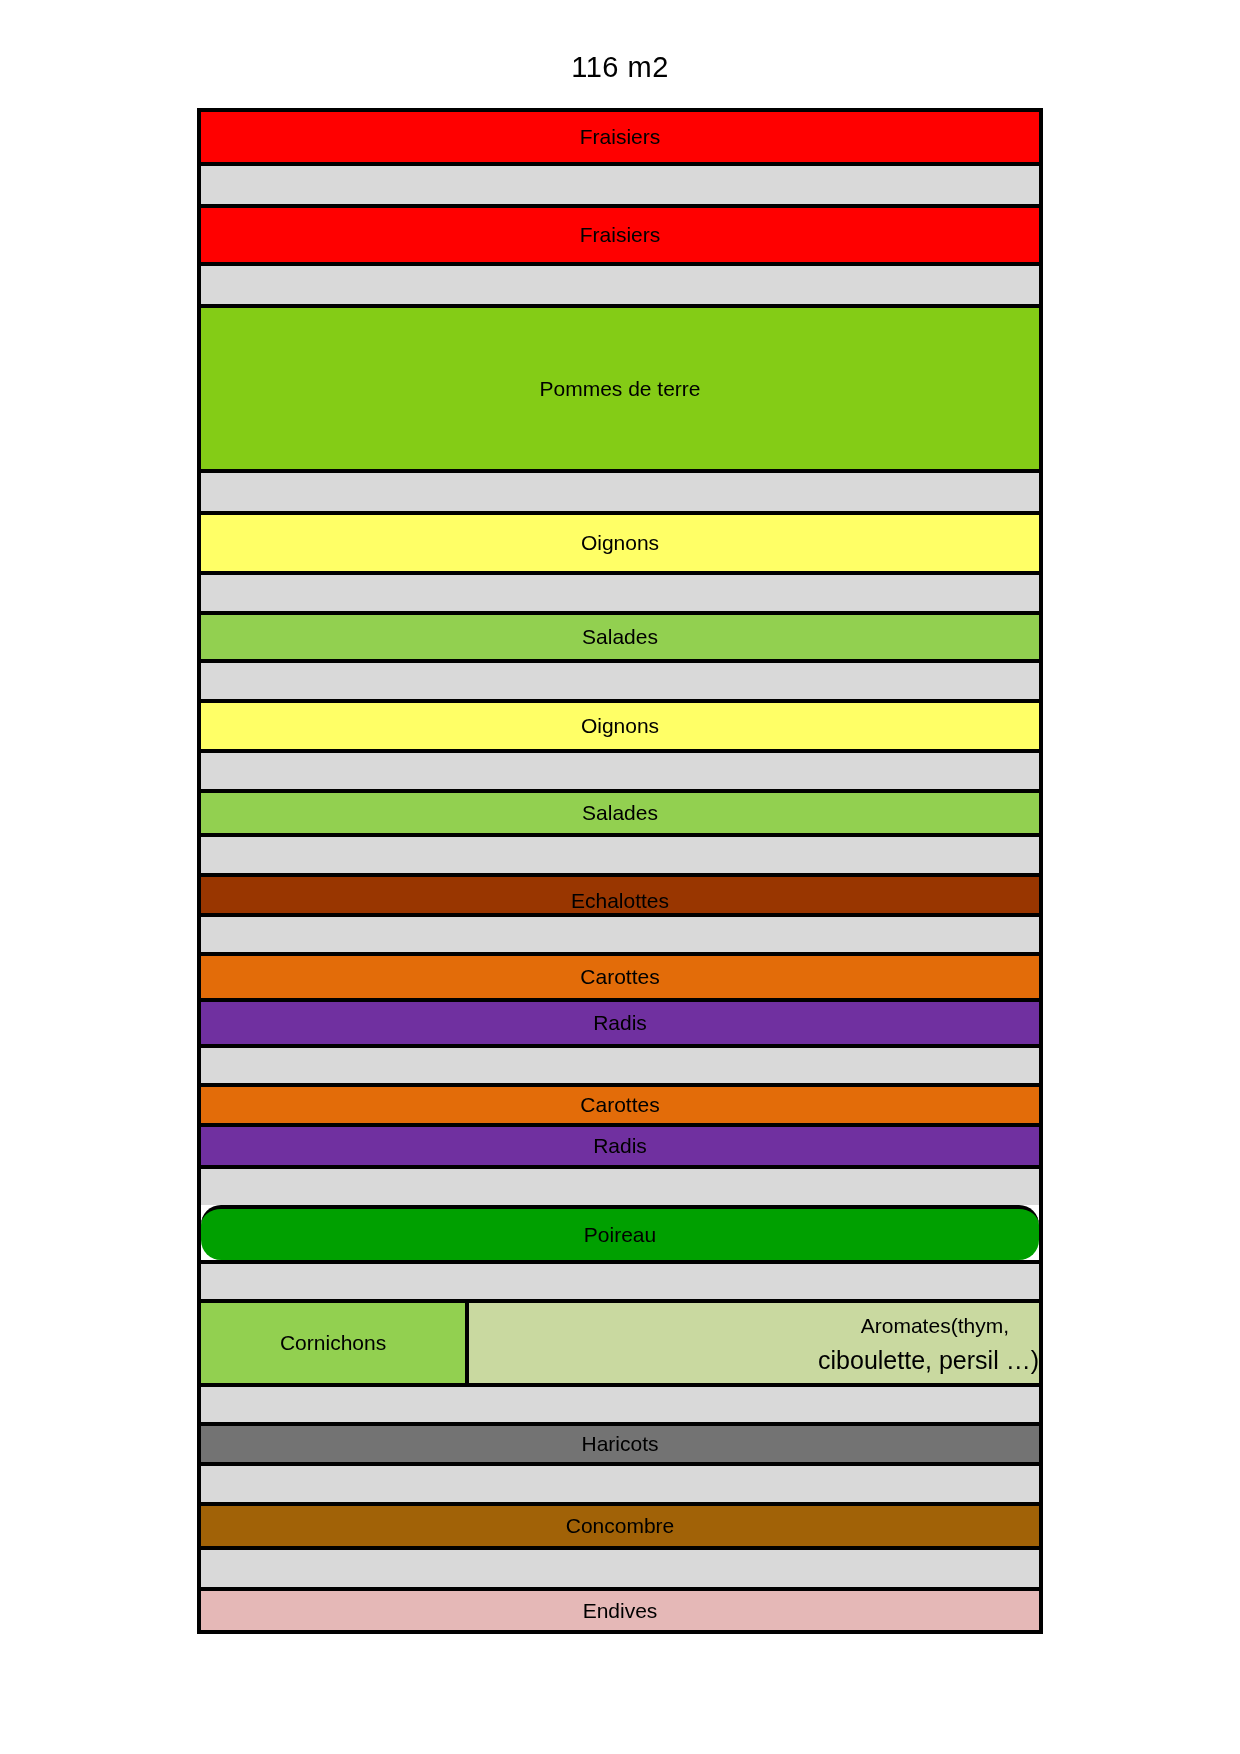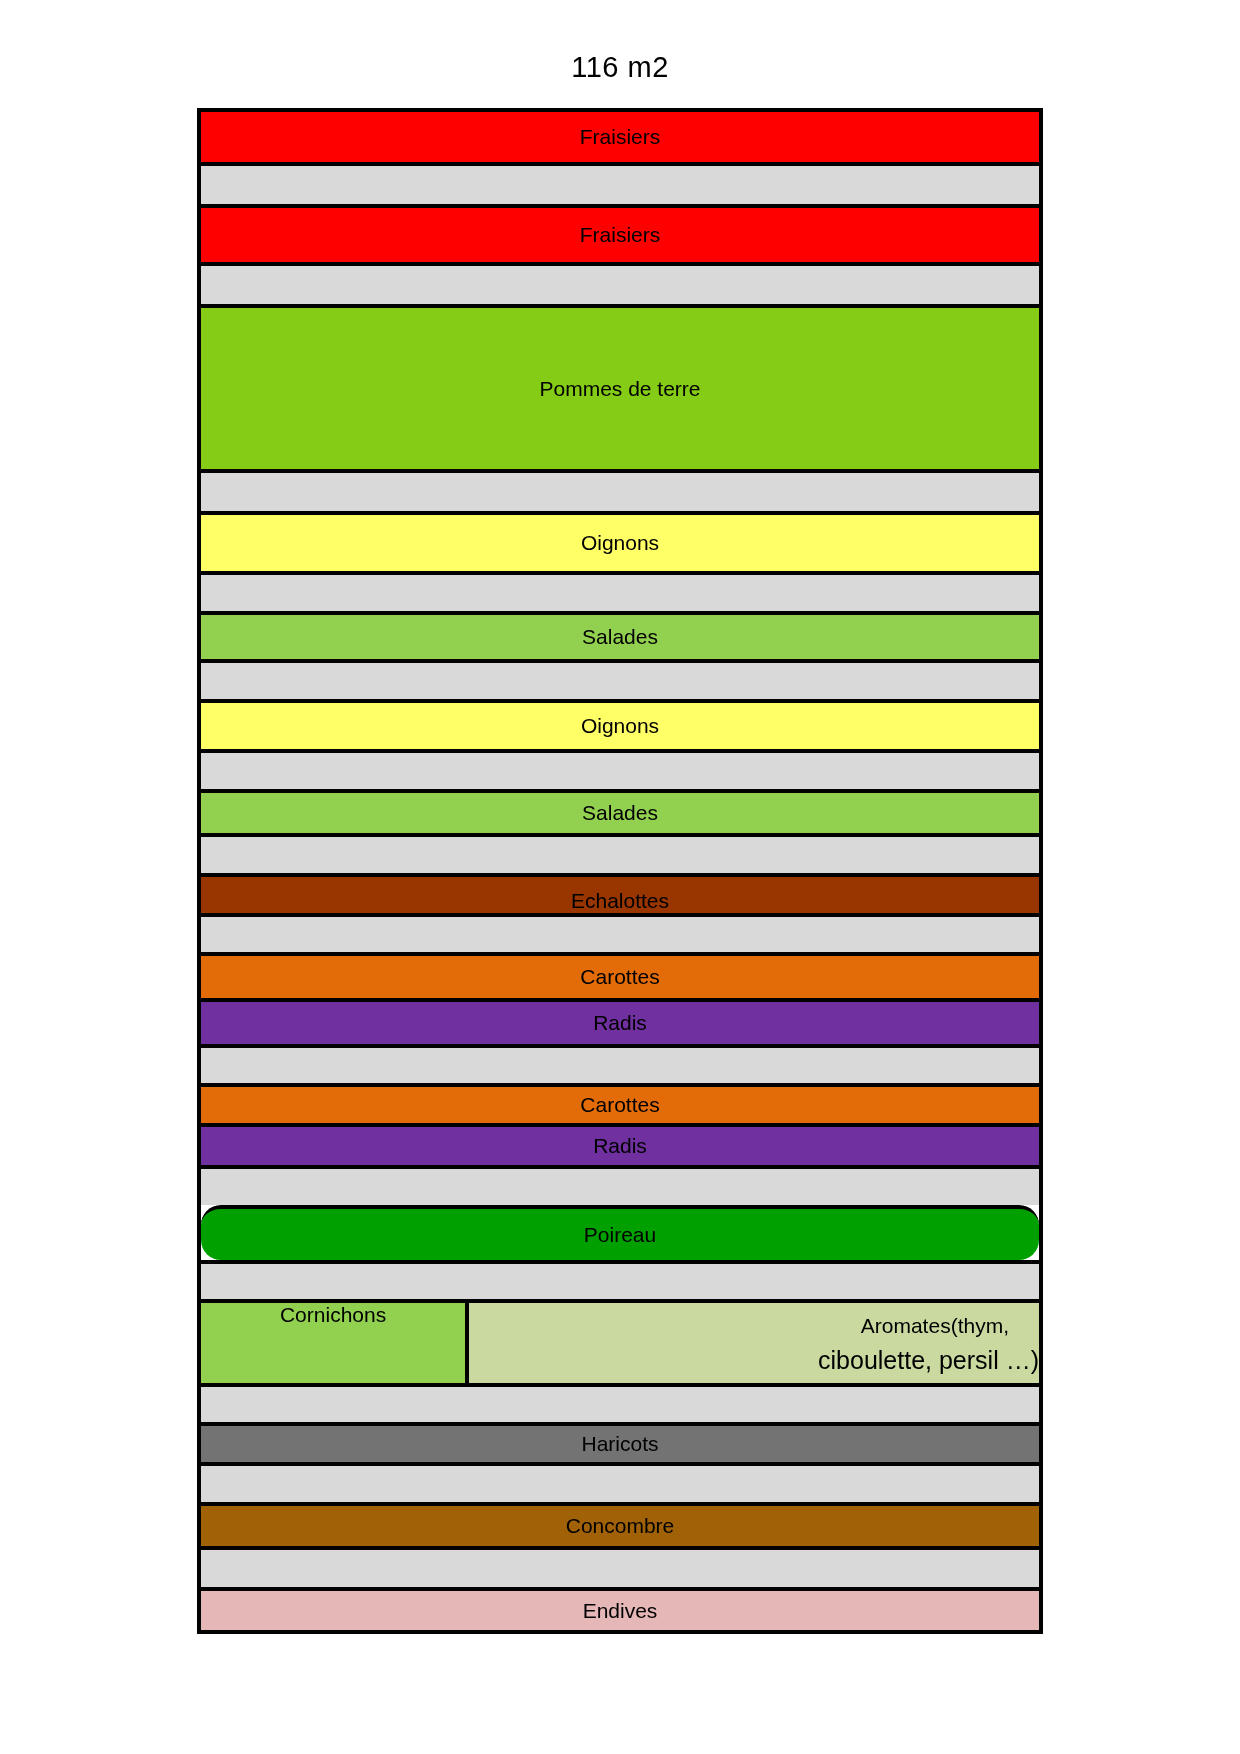--- a/index.html
+++ b/index.html
@@ -50,21 +50,21 @@
     font-size: 21px;
     color: #000000;
     white-space: nowrap;
   }
   .row.split {
     align-items: stretch;
     justify-content: flex-start;
   }
   .cell {
     display: flex;
-    align-items: flex-start;
+    align-items: center;
     justify-content: center;
     box-sizing: border-box;
   }
   .cell.left-cell {
     border-right: 4px solid #000000;
   }
   .cell.aromates-cell {
     flex-direction: column;
     justify-content: center;
     align-items: flex-end;

